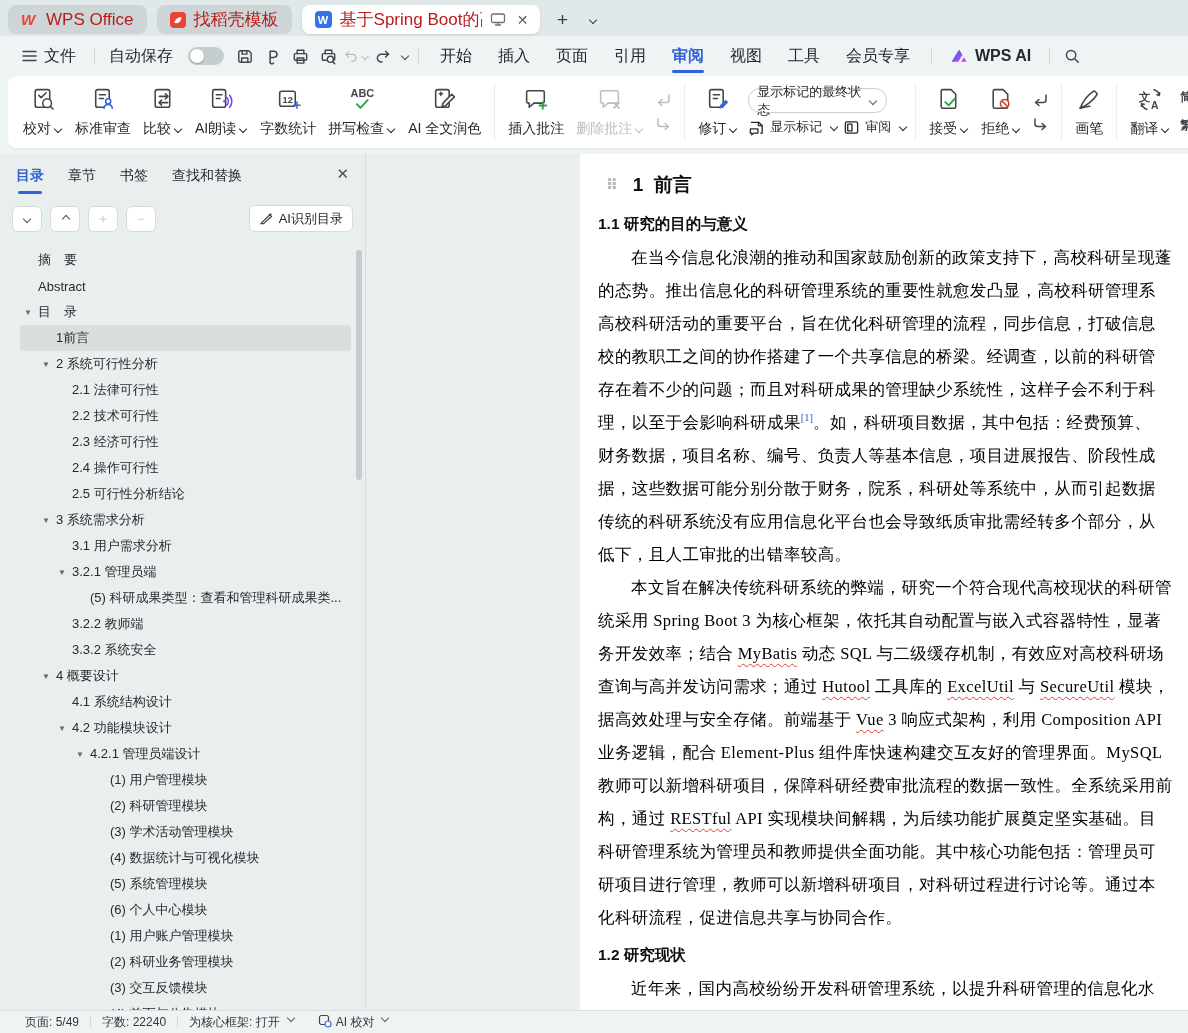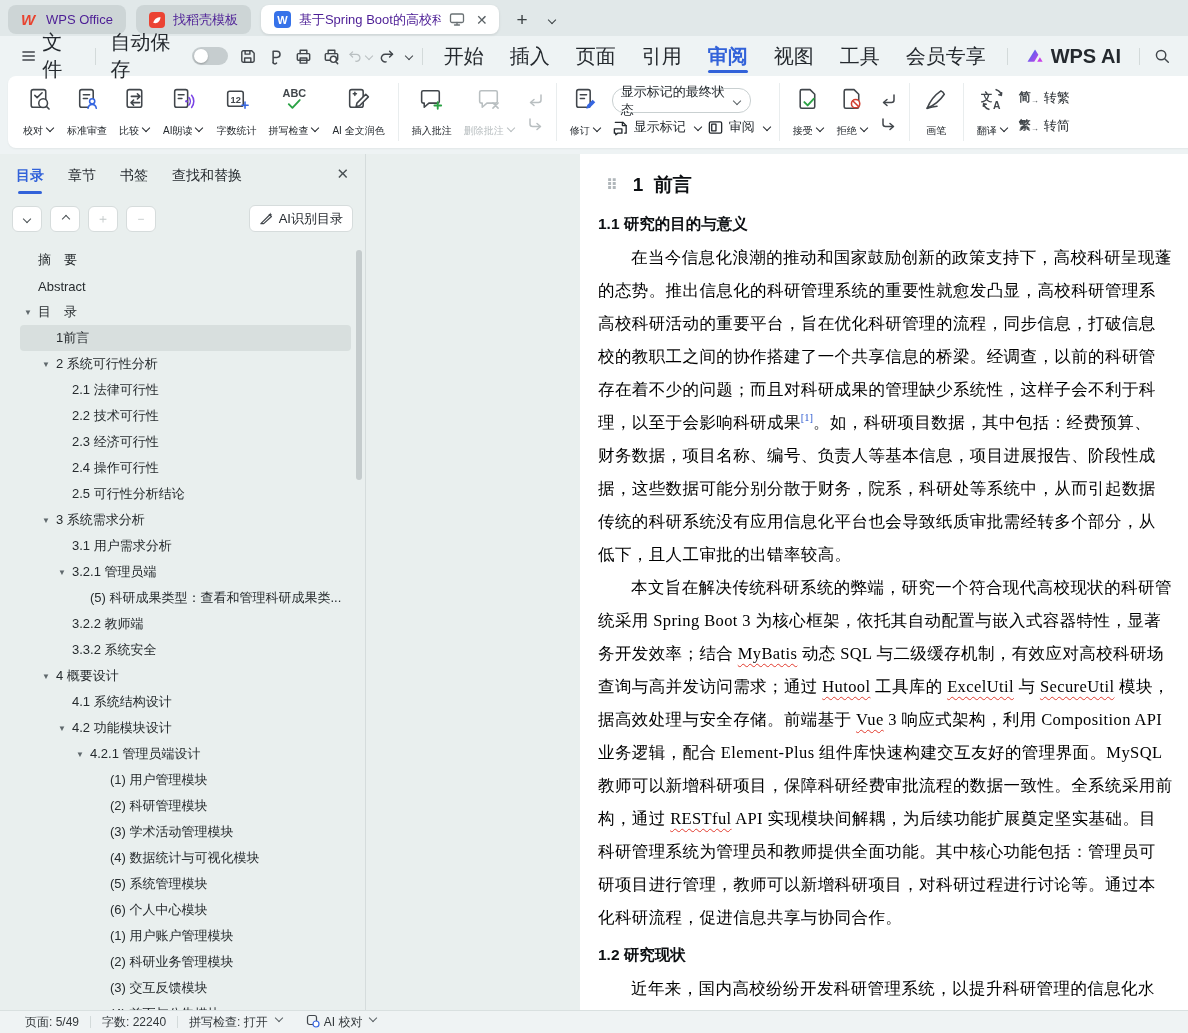--- a/index.html
+++ b/index.html
@@ -18,49 +18,49 @@
   html,body{width:1188px;height:1033px;overflow:hidden}
   body{font-family:"Liberation Sans","DejaVu Sans",sans-serif;color:var(--ink);background:var(--canvas);position:relative;font-size:13px}
   svg{display:block}
   .caret{display:inline-block;width:9px;height:8px;position:relative;margin-left:3px;flex:none}
   .caret::before{content:"";position:absolute;left:1px;top:1px;width:5px;height:5px;border-right:1.4px solid currentColor;border-bottom:1.4px solid currentColor;transform:rotate(45deg)}
 
   
   .tabbar{height:36px;background:#e1e8e9;display:flex;align-items:center;padding:5px 8px 2px;gap:10px}
   .wtab{height:29px;border-radius:8px;background:#cdd5d6;display:flex;align-items:center;gap:8px;padding:0 13px;cursor:pointer;flex:none}
   .wtab.active{background:#fff;box-shadow:0 1px 3px rgba(0,0,0,.10);width:238px;padding-right:8px}
-  .wtab .tlabel{font-size:13px;color:#4c1d95;white-space:nowrap}
+  .wtab .tlabel{font-size:17px;color:#b91c1c;white-space:nowrap}
   .wtab.active .tlabel{overflow:hidden;max-width:150px;flex:1}
   .tab-plus{width:26px;height:26px;border-radius:6px;display:flex;align-items:center;justify-content:center;font-size:19px;color:#3a4043;cursor:pointer}
   .tab-more{color:#3a4043;cursor:pointer}
   .doc-badge{width:17px;height:17px;border-radius:4px;background:#3672e9;color:#fff;font-size:11px;font-weight:700;display:flex;align-items:center;justify-content:center;flex:none}
   .tab-x{color:#5a6165;font-size:14px;width:18px;height:18px;display:flex;align-items:center;justify-content:center;border-radius:4px;cursor:pointer;flex:none}
 
   
-  .menubar{height:40px;background:var(--chrome);display:flex;align-items:center;padding:0 12px;font-size:20px}
+  .menubar{height:40px;background:var(--chrome);display:flex;align-items:center;padding:0 12px;font-size:16px}
   .mb-file{display:flex;align-items:center;gap:7px;padding:0 10px;cursor:pointer}
   .mb-sep{width:1px;height:17px;background:#d3dada;margin:0 8px;flex:none}
   .autosave{display:flex;align-items:center;gap:15px;padding:0 6px}
   .toggle{width:36px;height:18px;border-radius:9px;background:#c6cdcf;position:relative;cursor:pointer;flex:none}
   .toggle .knob{position:absolute;left:2px;top:2px;width:14px;height:14px;border-radius:50%;background:#fff;box-shadow:0 1px 2px rgba(0,0,0,.25)}
   .qbtn{width:28px;height:28px;border-radius:5px;display:flex;align-items:center;justify-content:center;cursor:pointer;color:var(--icon);flex:none}
   .qbtn.gray{color:var(--disabled)}
   .mtabs{display:flex;align-items:center;height:40px}
   .mtab{padding:0 13px;height:40px;line-height:40px;position:relative;cursor:pointer;white-space:nowrap}
   .mtab[data-active="true"]{color:var(--accent);font-weight:700}
   .mtab[data-active="true"]::after{content:"";position:absolute;left:13px;right:13px;bottom:3px;height:3px;border-radius:2px;background:var(--accent)}
   .wpsai{display:flex;align-items:center;gap:6px;padding:0 10px;font-weight:700;cursor:pointer;white-space:nowrap}
 
   
   .ribbon-wrap{height:78px;background:var(--chrome);padding:0 8px 6px}
   .ribbon{background:#fff;border-radius:8px;height:72px;display:flex;align-items:center;padding:0 2px;width:1260px;box-shadow:0 1px 2px rgba(0,0,0,.05)}
   .rgroup{display:flex;align-items:center;height:58px;padding:0 7px;border-right:1px solid #e9edee;position:relative;flex:none}
   .rgroup:last-child{border-right:none}
   .rbtn{display:flex;flex-direction:column;align-items:center;justify-content:space-between;height:56px;padding:2px 6px;border-radius:6px;cursor:pointer;flex:none}
-  .rbtn .lbl{font-size:10px;color:var(--ink);display:flex;white-space:nowrap}
+  .rbtn .lbl{font-size:14px;color:var(--ink);display:flex;align-items:center;white-space:nowrap}
   .rbtn.disabled .lbl{color:var(--disabled)}
   .rbtn.disabled{cursor:default}
   .icon26{width:27px;height:27px;color:var(--icon)}
   .disabled .icon26,.disabled .icon16{color:var(--disabled)}
   .mini-col{display:flex;flex-direction:column;gap:9px;padding:0 5px}
   .mini-btn{width:17px;height:15px;color:var(--icon);cursor:pointer}
   .mini-btn.disabled{color:var(--disabled)}
   .rt-col{display:flex;flex-direction:column;gap:5px;margin-left:4px}
   .rselect{width:139px;height:25px;border:1px solid #c9d0d1;border-radius:12px;background:#fff;display:flex;align-items:center;padding:0 8px;font-size:13px;cursor:pointer;justify-content:space-between}
   .rrow{display:flex;gap:4px}
@@ -703,21 +703,21 @@
 <div class="statusbar">
   <div class="st-item">
       <span>页面: 5/49</span>
     </div>
   <div class="st-sep"></div>
   <div class="st-item">
       <span>字数: 22240</span>
     </div>
   <div class="st-sep"></div>
   <div class="st-item">
-    <span>拼写检查: 打开</span>
+    <span>为核心框架: 打开</span>
     <span class="caret" style="color:#5a6165"></span>
   </div>
   <div class="st-item">
     <svg width="14" height="14" viewBox="0 0 14 14" fill="none" stroke="#41464b" stroke-width="1.2">
         <rect x="1.5" y="1.5" width="9" height="9" rx="2"></rect>
         <circle cx="10" cy="10" r="3" fill="#fff" stroke="#3565e0"></circle>
       </svg>
     <span>AI 校对</span>
     <span class="caret" style="color:#5a6165"></span>
   </div>

